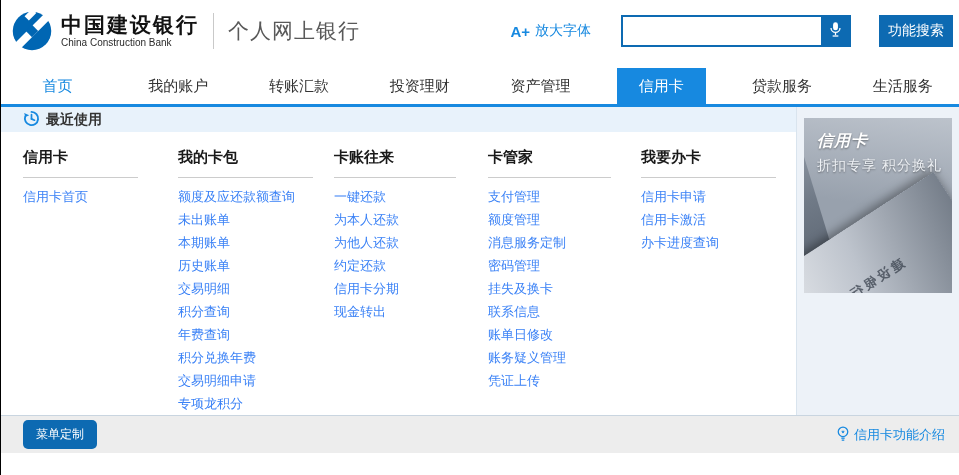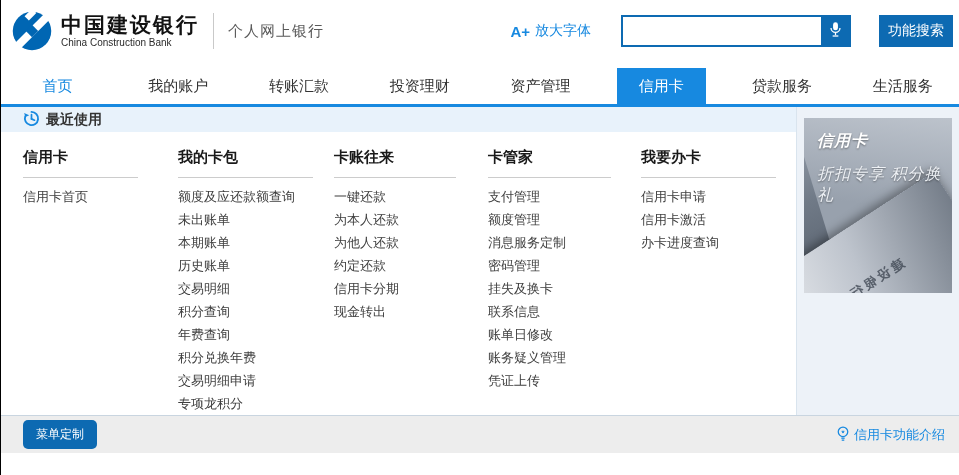--- a/index.html
+++ b/index.html
@@ -14,21 +14,21 @@
   body{margin:0;font-family:"Liberation Sans","DejaVu Sans",sans-serif;background:#fff;}
   .page{width:959px;height:475px;position:relative;background:#fff;overflow:hidden;border-left:1px solid #000000;}
 
   
   .header{height:62px;display:flex;align-items:center;padding:0 6px 0 10px;}
   .logo-mark{width:42px;height:42px;margin-right:8px;flex:0 0 auto;}
   .logo-text{line-height:1;}
   .logo-cn{font-size:21px;font-weight:bold;color:#121212;letter-spacing:2px;}
   .logo-en{font-size:10px;color:#2b2b2b;margin-top:3px;}
   .logo-sep{width:1px;height:36px;background:#c9c9c9;margin:0 14px;}
-  .portal-title{font-size:15px;color:#595959;letter-spacing:1px;}
+  .portal-title{font-size:21px;color:#595959;letter-spacing:1px;}
   .header-right{margin-left:auto;display:flex;align-items:center;}
   .font-size-ctl{color:var(--active-blue);font-size:14px;margin-right:30px;display:flex;align-items:center;gap:5px;cursor:pointer;}
   .font-size-ctl .aplus{font-weight:bold;font-size:15px;}
   .search-wrap{display:flex;height:32px;border:2px solid var(--dark-blue);background:#fff;}
   .search-input{width:198px;height:28px;border:none;outline:none;padding:0 8px;font-size:13px;}
   .mic-btn{width:28px;height:28px;background:var(--dark-blue);display:flex;align-items:center;justify-content:center;border:none;cursor:pointer;padding:0;}
   .search-btn{margin-left:28px;width:74px;height:32px;background:var(--dark-blue);color:#fff;font-size:14px;border:none;cursor:pointer;font-family:inherit;}
 
   
   .nav{display:flex;padding-top:6px;border-bottom:3px solid var(--active-blue);gap:8px;}
@@ -43,30 +43,30 @@
   .recent-bar{height:40px;background:var(--recent-bg);display:flex;align-items:center;padding-left:22px;gap:6px;font-size:14px;font-weight:bold;color:#333;}
   .menu-area{flex:1;background:#fff;display:flex;padding-left:22px;padding-top:16px;}
   .menu-col{flex:0 0 auto;}
   .menu-col.c1{width:115px;margin-right:40px;}
   .menu-col.c2{width:135px;margin-right:21px;}
   .menu-col.c3{width:122px;margin-right:32px;}
   .menu-col.c4{width:123px;margin-right:30px;}
   .menu-col.c5{width:135px;}
   .col-title{font-size:15px;font-weight:bold;color:#1a1a1a;padding-bottom:10px;border-bottom:1px solid #ccc;}
   .col-items{margin-top:7px;}
-  .menu-item{display:block;font-size:13px;color:#404040;line-height:23px;text-decoration:none;cursor:pointer;white-space:nowrap;}
+  .menu-item{display:block;font-size:13px;color:#3b82f6;line-height:23px;text-decoration:none;cursor:pointer;white-space:nowrap;}
 
   
   .sidebar{flex:1;background:var(--sidebar-bg);border-left:1px solid #d9e4ee;padding-top:11px;}
   .promo{width:148px;height:175px;margin:0 auto;position:relative;overflow:hidden;background:linear-gradient(155deg,#9aa3b0 0%,#707a87 35%,#454e5a 100%);}
   .promo-band{position:absolute;top:-34px;right:-44px;width:190px;height:130px;background:linear-gradient(205deg,#d3d8df 0%,#98a1ad 80%);transform:rotate(-17deg);}
   .promo-card{position:absolute;bottom:-46px;left:-36px;width:215px;height:118px;transform:rotate(-33deg);background:linear-gradient(100deg,#eceef1 0%,#bdc3cc 45%,#6b7480 100%);box-shadow:0 -4px 10px rgba(0,0,0,.35);display:flex;align-items:center;justify-content:center;}
   .promo-card-text{transform:scaleX(-1);color:#39414d;font-weight:bold;font-size:13px;letter-spacing:3px;opacity:.75;}
   .promo-title{position:absolute;top:13px;left:13px;color:#fff;font-style:italic;font-weight:bold;font-size:16px;letter-spacing:1px;text-shadow:0 1px 2px rgba(0,0,0,.4);}
-  .promo-sub{position:absolute;top:39px;left:13px;color:#eef1f5;font-style:italic;font-size:16px;letter-spacing:1px;text-shadow:0 1px 2px rgba(0,0,0,.4);margin-top:7px;}
+  .promo-sub{position:absolute;top:39px;left:13px;color:#eef1f5;font-size:14px;letter-spacing:1px;text-shadow:0 1px 2px rgba(0,0,0,.4);}
 
   
   .footer{height:38px;background:var(--footer-bg);border-top:1px solid #c9d5e0;display:flex;align-items:center;padding:0 14px 0 22px;}
   .customize-btn{background:var(--dark-blue);color:#fff;border:none;border-radius:5px;font-size:12px;padding:6px 13px;cursor:pointer;font-family:inherit;}
   .intro-link{margin-left:auto;color:var(--active-blue);font-size:13px;display:flex;align-items:center;gap:4px;text-decoration:none;cursor:pointer;}
 </style>
 </head>
 <body>
 
 <div class="page">

